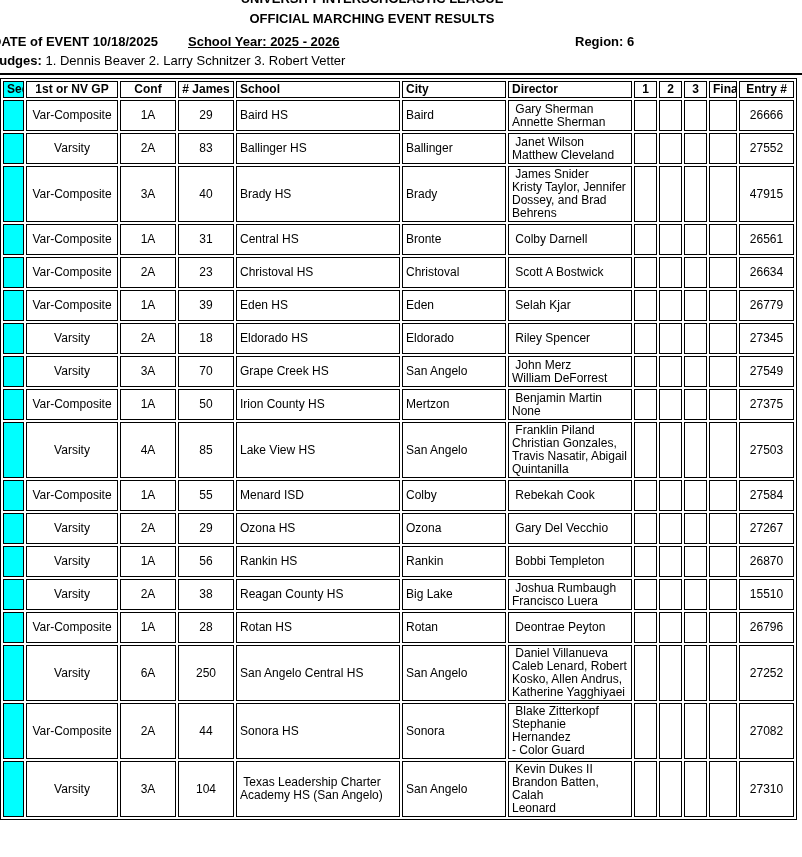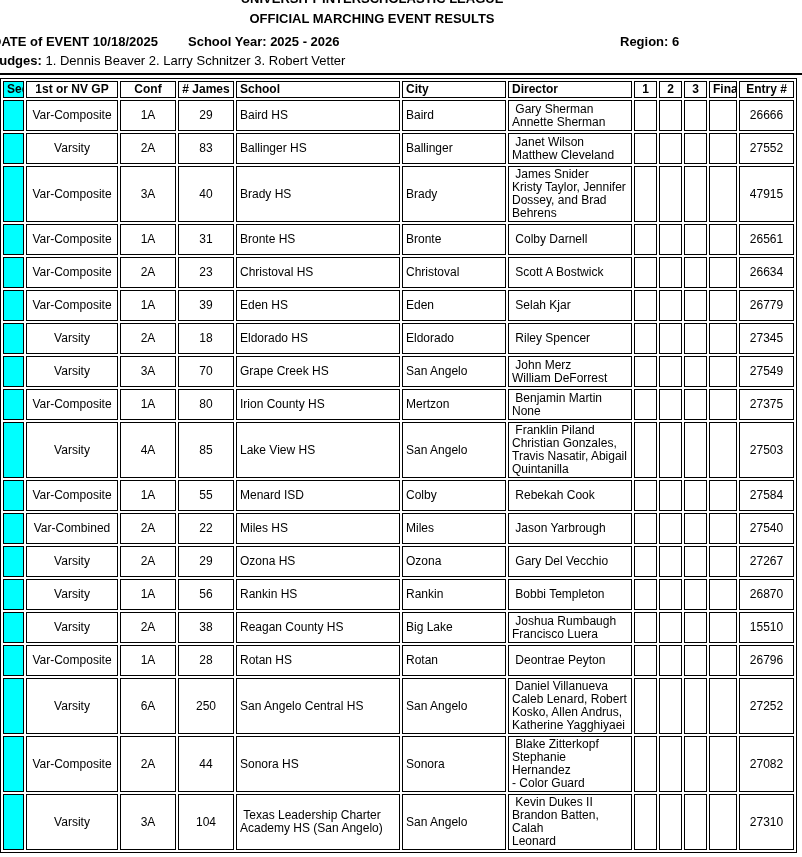--- a/index.html
+++ b/index.html
@@ -5,22 +5,22 @@
   html,body{margin:0;padding:0;}
   body{
     width:802px;height:857px;overflow:hidden;background:#fff;color:#000;
     font-family:"Liberation Sans",sans-serif;
   }
   .header{width:760px;margin:-8px 0 0 -8px;}
   .t1,.t2{text-align:center;font-weight:bold;font-size:13px;line-height:14px;}
   .t2{margin-top:6px;}
   .info{position:relative;height:14px;margin-top:9px;font-weight:bold;font-size:13px;line-height:14px;}
   .info .d{position:absolute;left:0;white-space:nowrap;}
-  .info .sy{position:absolute;left:196px;white-space:nowrap;}
-  .info .rg{position:absolute;left:628px;white-space:nowrap;}
+  .info .sy{position:absolute;left:196px;white-space:nowrap;text-decoration:underline;}
+  .info .rg{position:absolute;left:583px;white-space:nowrap;}
   .judges{margin-top:5px;font-size:13px;line-height:14px;white-space:nowrap;}
   .judges .jl{font-weight:bold;}
   .rule{height:2px;background:#000;width:802px;margin-top:5px;}
   table{
     margin-top:3px;border-collapse:separate;border-spacing:2px;
     border:1px solid #000;table-layout:fixed;width:797px;background:#fff;
   }
   th,td{
     border:1px solid #000;box-sizing:border-box;font-size:12px;line-height:13px;
     vertical-align:middle;padding:1px 3px;overflow:hidden;
@@ -128,21 +128,21 @@
     <td></td>
     <td></td>
     <td></td>
     <td class="c">47915</td>
   </tr>
       <tr class="r">
     <td class="seq" style="background: rgb(0, 255, 255);"></td>
     <td class="c">Var-Composite</td>
     <td class="c">1A</td>
     <td class="c">31</td>
-    <td class="l pre">Bronte HS</td>
+    <td class="l pre">Central HS</td>
     <td class="l">Bronte</td>
     <td class="l pre"> Colby Darnell</td>
     <td></td>
     <td></td>
     <td></td>
     <td></td>
     <td class="c">26561</td>
   </tr>
       <tr class="r">
     <td class="seq" style="background: rgb(0, 255, 255);"></td>
@@ -198,21 +198,21 @@
     <td></td>
     <td></td>
     <td></td>
     <td></td>
     <td class="c">27549</td>
   </tr>
       <tr class="r">
     <td class="seq" style="background: rgb(0, 255, 255);"></td>
     <td class="c">Var-Composite</td>
     <td class="c">1A</td>
-    <td class="c">80</td>
+    <td class="c">50</td>
     <td class="l pre">Irion County HS</td>
     <td class="l">Mertzon</td>
     <td class="l pre"> Benjamin Martin
 None</td>
     <td></td>
     <td></td>
     <td></td>
     <td></td>
     <td class="c">27375</td>
   </tr>
@@ -242,34 +242,20 @@
     <td class="l">Colby</td>
     <td class="l pre"> Rebekah Cook</td>
     <td></td>
     <td></td>
     <td></td>
     <td></td>
     <td class="c">27584</td>
   </tr>
       <tr class="r">
     <td class="seq" style="background: rgb(0, 255, 255);"></td>
-    <td class="c">Var-Combined</td>
-    <td class="c">2A</td>
-    <td class="c">22</td>
-    <td class="l pre">Miles HS</td>
-    <td class="l">Miles</td>
-    <td class="l pre"> Jason Yarbrough</td>
-    <td></td>
-    <td></td>
-    <td></td>
-    <td></td>
-    <td class="c">27540</td>
-  </tr>
-      <tr class="r">
-    <td class="seq" style="background: rgb(0, 255, 255);"></td>
     <td class="c">Varsity</td>
     <td class="c">2A</td>
     <td class="c">29</td>
     <td class="l pre">Ozona HS</td>
     <td class="l">Ozona</td>
     <td class="l pre"> Gary Del Vecchio</td>
     <td></td>
     <td></td>
     <td></td>
     <td></td>

